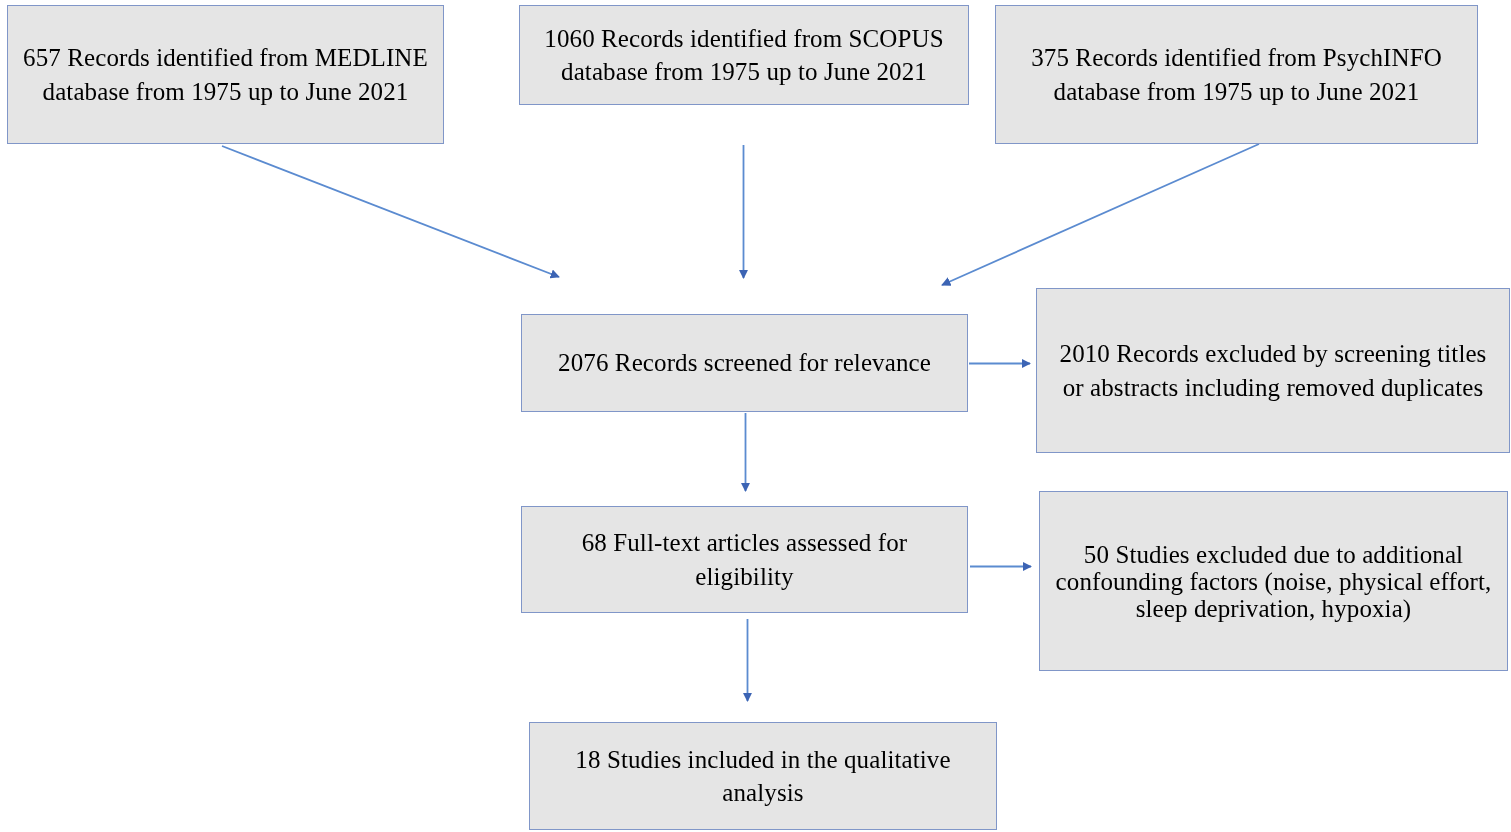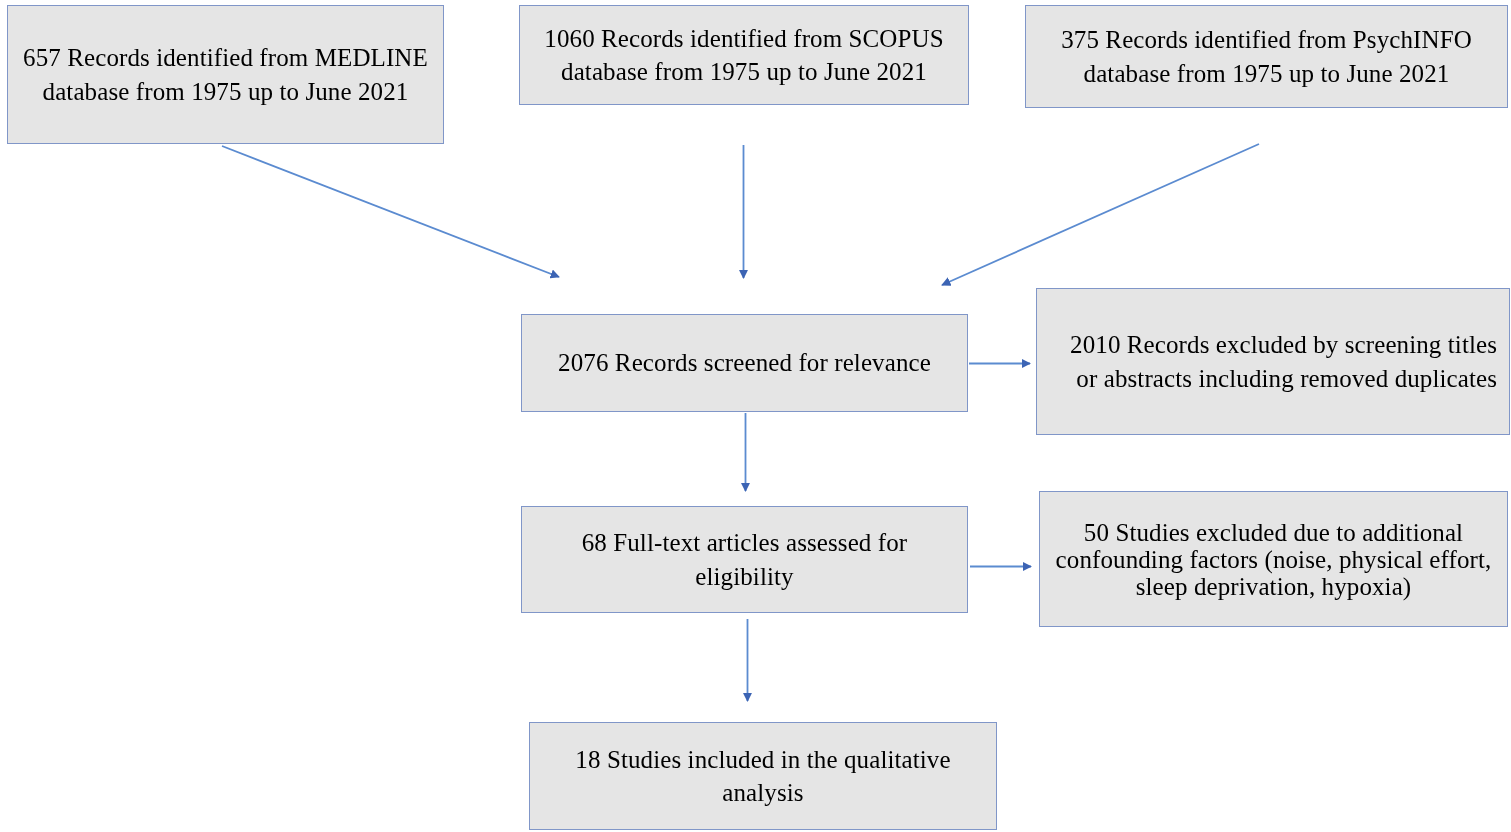--- a/index.html
+++ b/index.html
@@ -44,25 +44,25 @@
     letter-spacing: 0.1px;
   }
   .node.tight {
     line-height: 1.08;
     font-size: 25px;
   }
 
   
   #node-medline   { left: 7px;    top: 5px;   width: 437px; height: 139px; }
   #node-scopus    { left: 519px;  top: 5px;   width: 450px; height: 100px; }
-  #node-psychinfo { left: 1025px; top: 5px;   width: 483px; height: 103px; }
+  #node-psychinfo { left: 995px; top: 5px;   width: 483px; height: 139px; }
   #node-screened  { left: 521px;  top: 314px; width: 447px; height: 98px;  }
-  #node-excluded-records { left: 1036px; top: 288px; width: 474px; height: 147px; text-align: right; }
+  #node-excluded-records { left: 1036px; top: 288px; width: 474px; height: 165px; }
   #node-fulltext  { left: 521px;  top: 506px; width: 447px; height: 107px; }
-  #node-excluded-studies { left: 1039px; top: 491px; width: 469px; height: 136px; }
+  #node-excluded-studies { left: 1039px; top: 491px; width: 469px; height: 180px; }
   #node-included  { left: 529px;  top: 722px; width: 468px; height: 108px; }
 </style>
 </head>
 <body>
 
 <div id="canvas">
 
   <svg class="arrow-layer" viewBox="0 0 1511 832" width="1511" height="832" xmlns="http://www.w3.org/2000/svg">
     <defs>
       <marker id="ah" viewBox="0 0 10 10" refX="9" refY="5" markerWidth="5.2" markerHeight="5.2" orient="auto-start-reverse">

